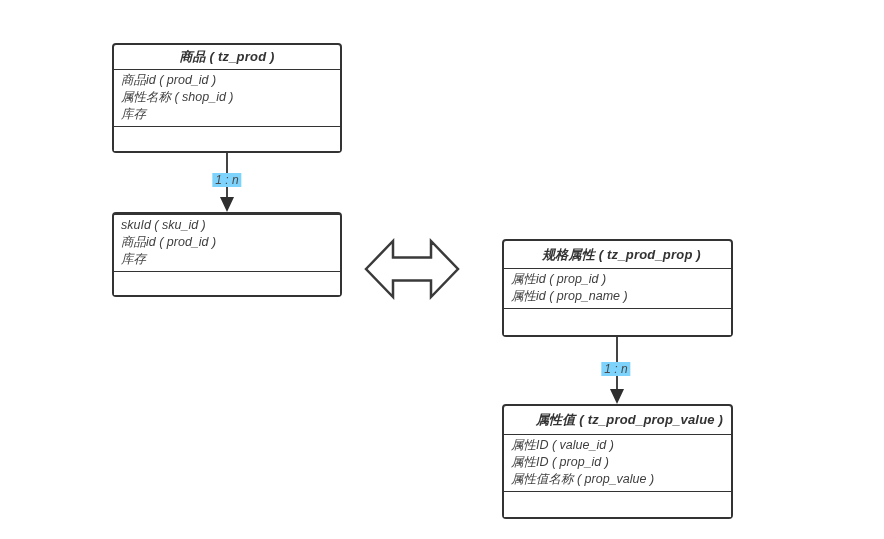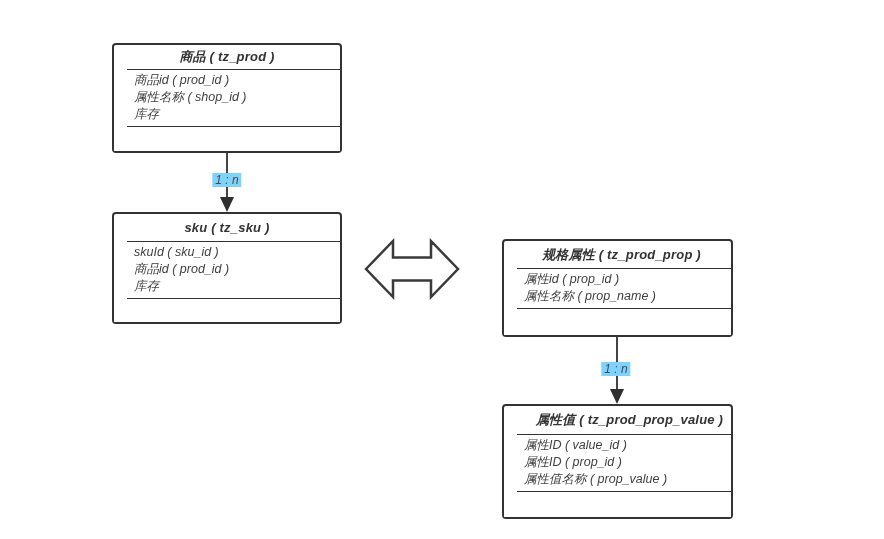--- a/index.html
+++ b/index.html
@@ -26,21 +26,20 @@
     font-size: 13px;
     font-weight: bold;
     text-align: center;
     color: #333333;
     letter-spacing: 0.2px;
   }
   .entity-rows {
     border-top: 1.5px solid #333333;
     border-bottom: 1.5px solid #333333;
     padding: 2px 0 3px 7px;
-    margin-left: 13px;
   }
   .entity-row {
     font-size: 12.5px;
     line-height: 17px;
     height: 17px;
     white-space: nowrap;
     color: #3f3f3f;
   }
   .entity-empty { background: #ffffff; }
 
@@ -100,34 +99,33 @@
       <div class="entity-row">商品id ( prod_id )</div>
       <div class="entity-row">属性名称 ( shop_id )</div>
       <div class="entity-row">库存</div>
     </div>
     <div class="entity-empty"></div>
   </div>
 
   <div class="rel-label" id="label-1">1 : n</div>
 
   <div class="entity" id="t-sku">
-    <div class="entity-title">sku ( tz_sku )</div>
     <div class="entity-rows">
       <div class="entity-row">skuId ( sku_id )</div>
       <div class="entity-row">商品id ( prod_id )</div>
       <div class="entity-row">库存</div>
     </div>
     <div class="entity-empty"></div>
   </div>
 
   <div class="entity" id="t-prop">
     <div class="entity-title">规格属性 ( tz_prod_prop )</div>
     <div class="entity-rows">
       <div class="entity-row">属性id ( prop_id )</div>
-      <div class="entity-row">属性名称 ( prop_name )</div>
+      <div class="entity-row">属性id ( prop_name )</div>
     </div>
     <div class="entity-empty"></div>
   </div>
 
   <div class="rel-label" id="label-2">1 : n</div>
 
   <div class="entity" id="t-propval">
     <div class="entity-title">属性值 ( tz_prod_prop_value )</div>
     <div class="entity-rows">
       <div class="entity-row">属性ID ( value_id )</div>

